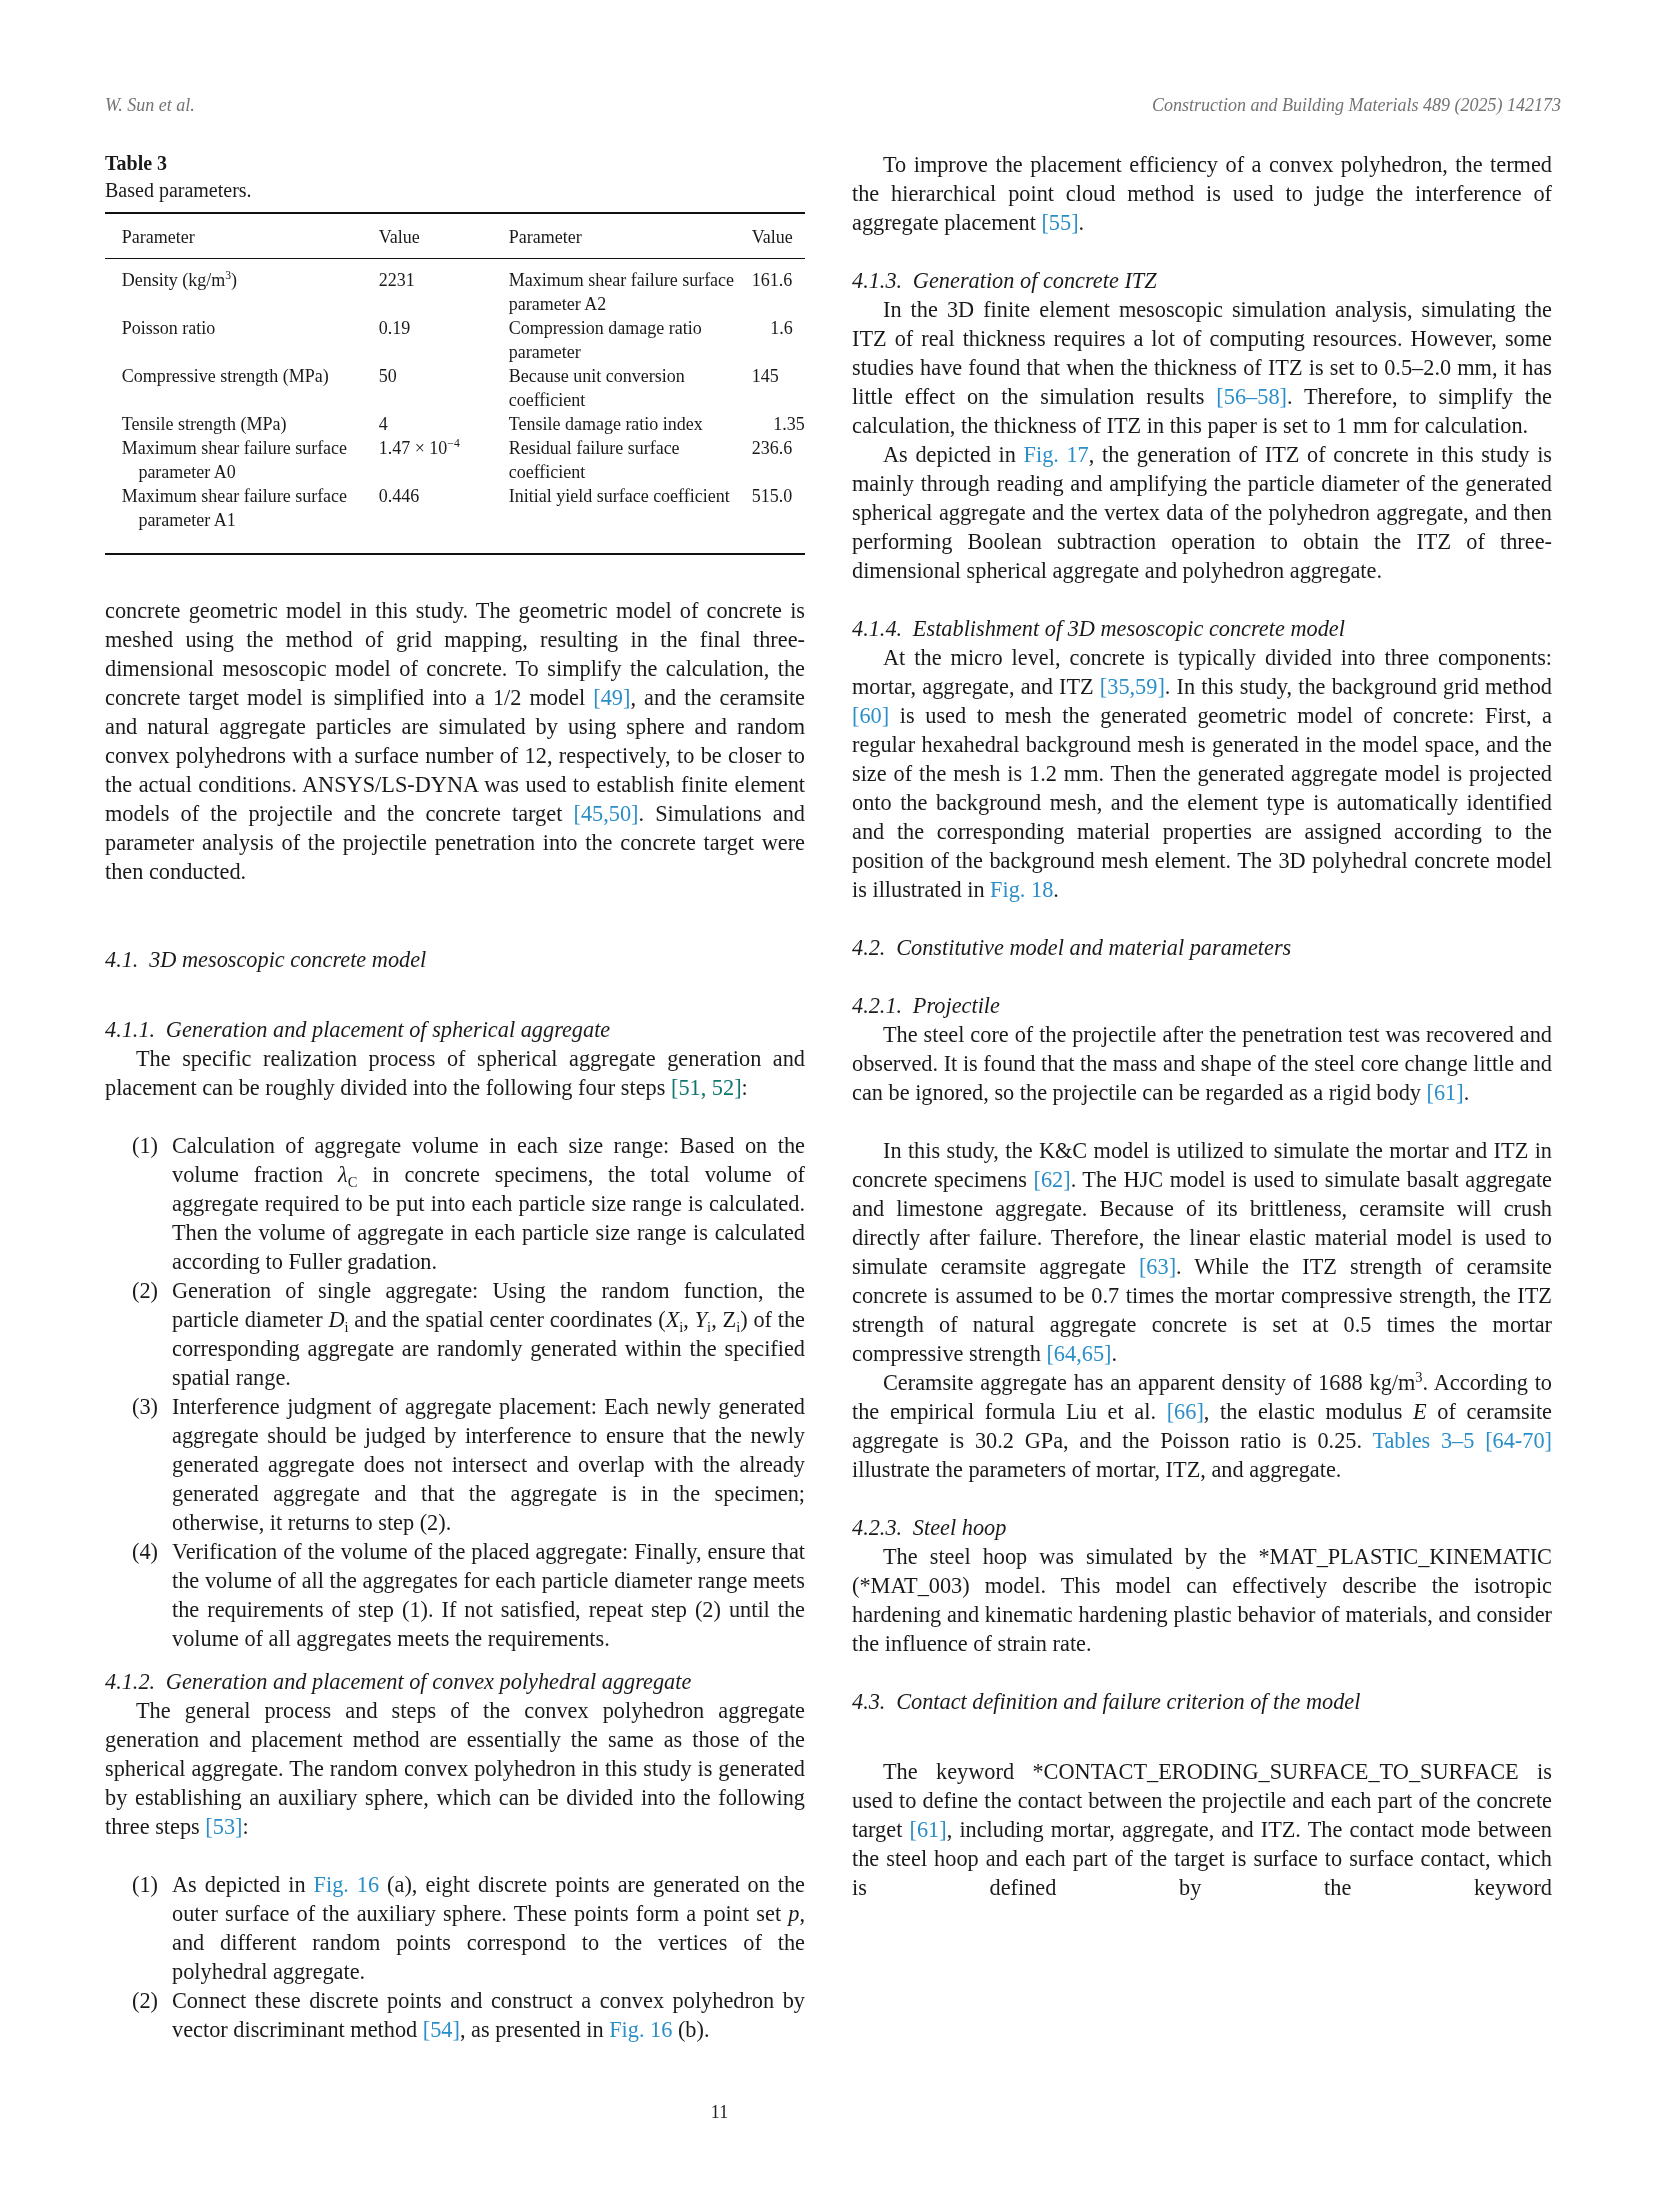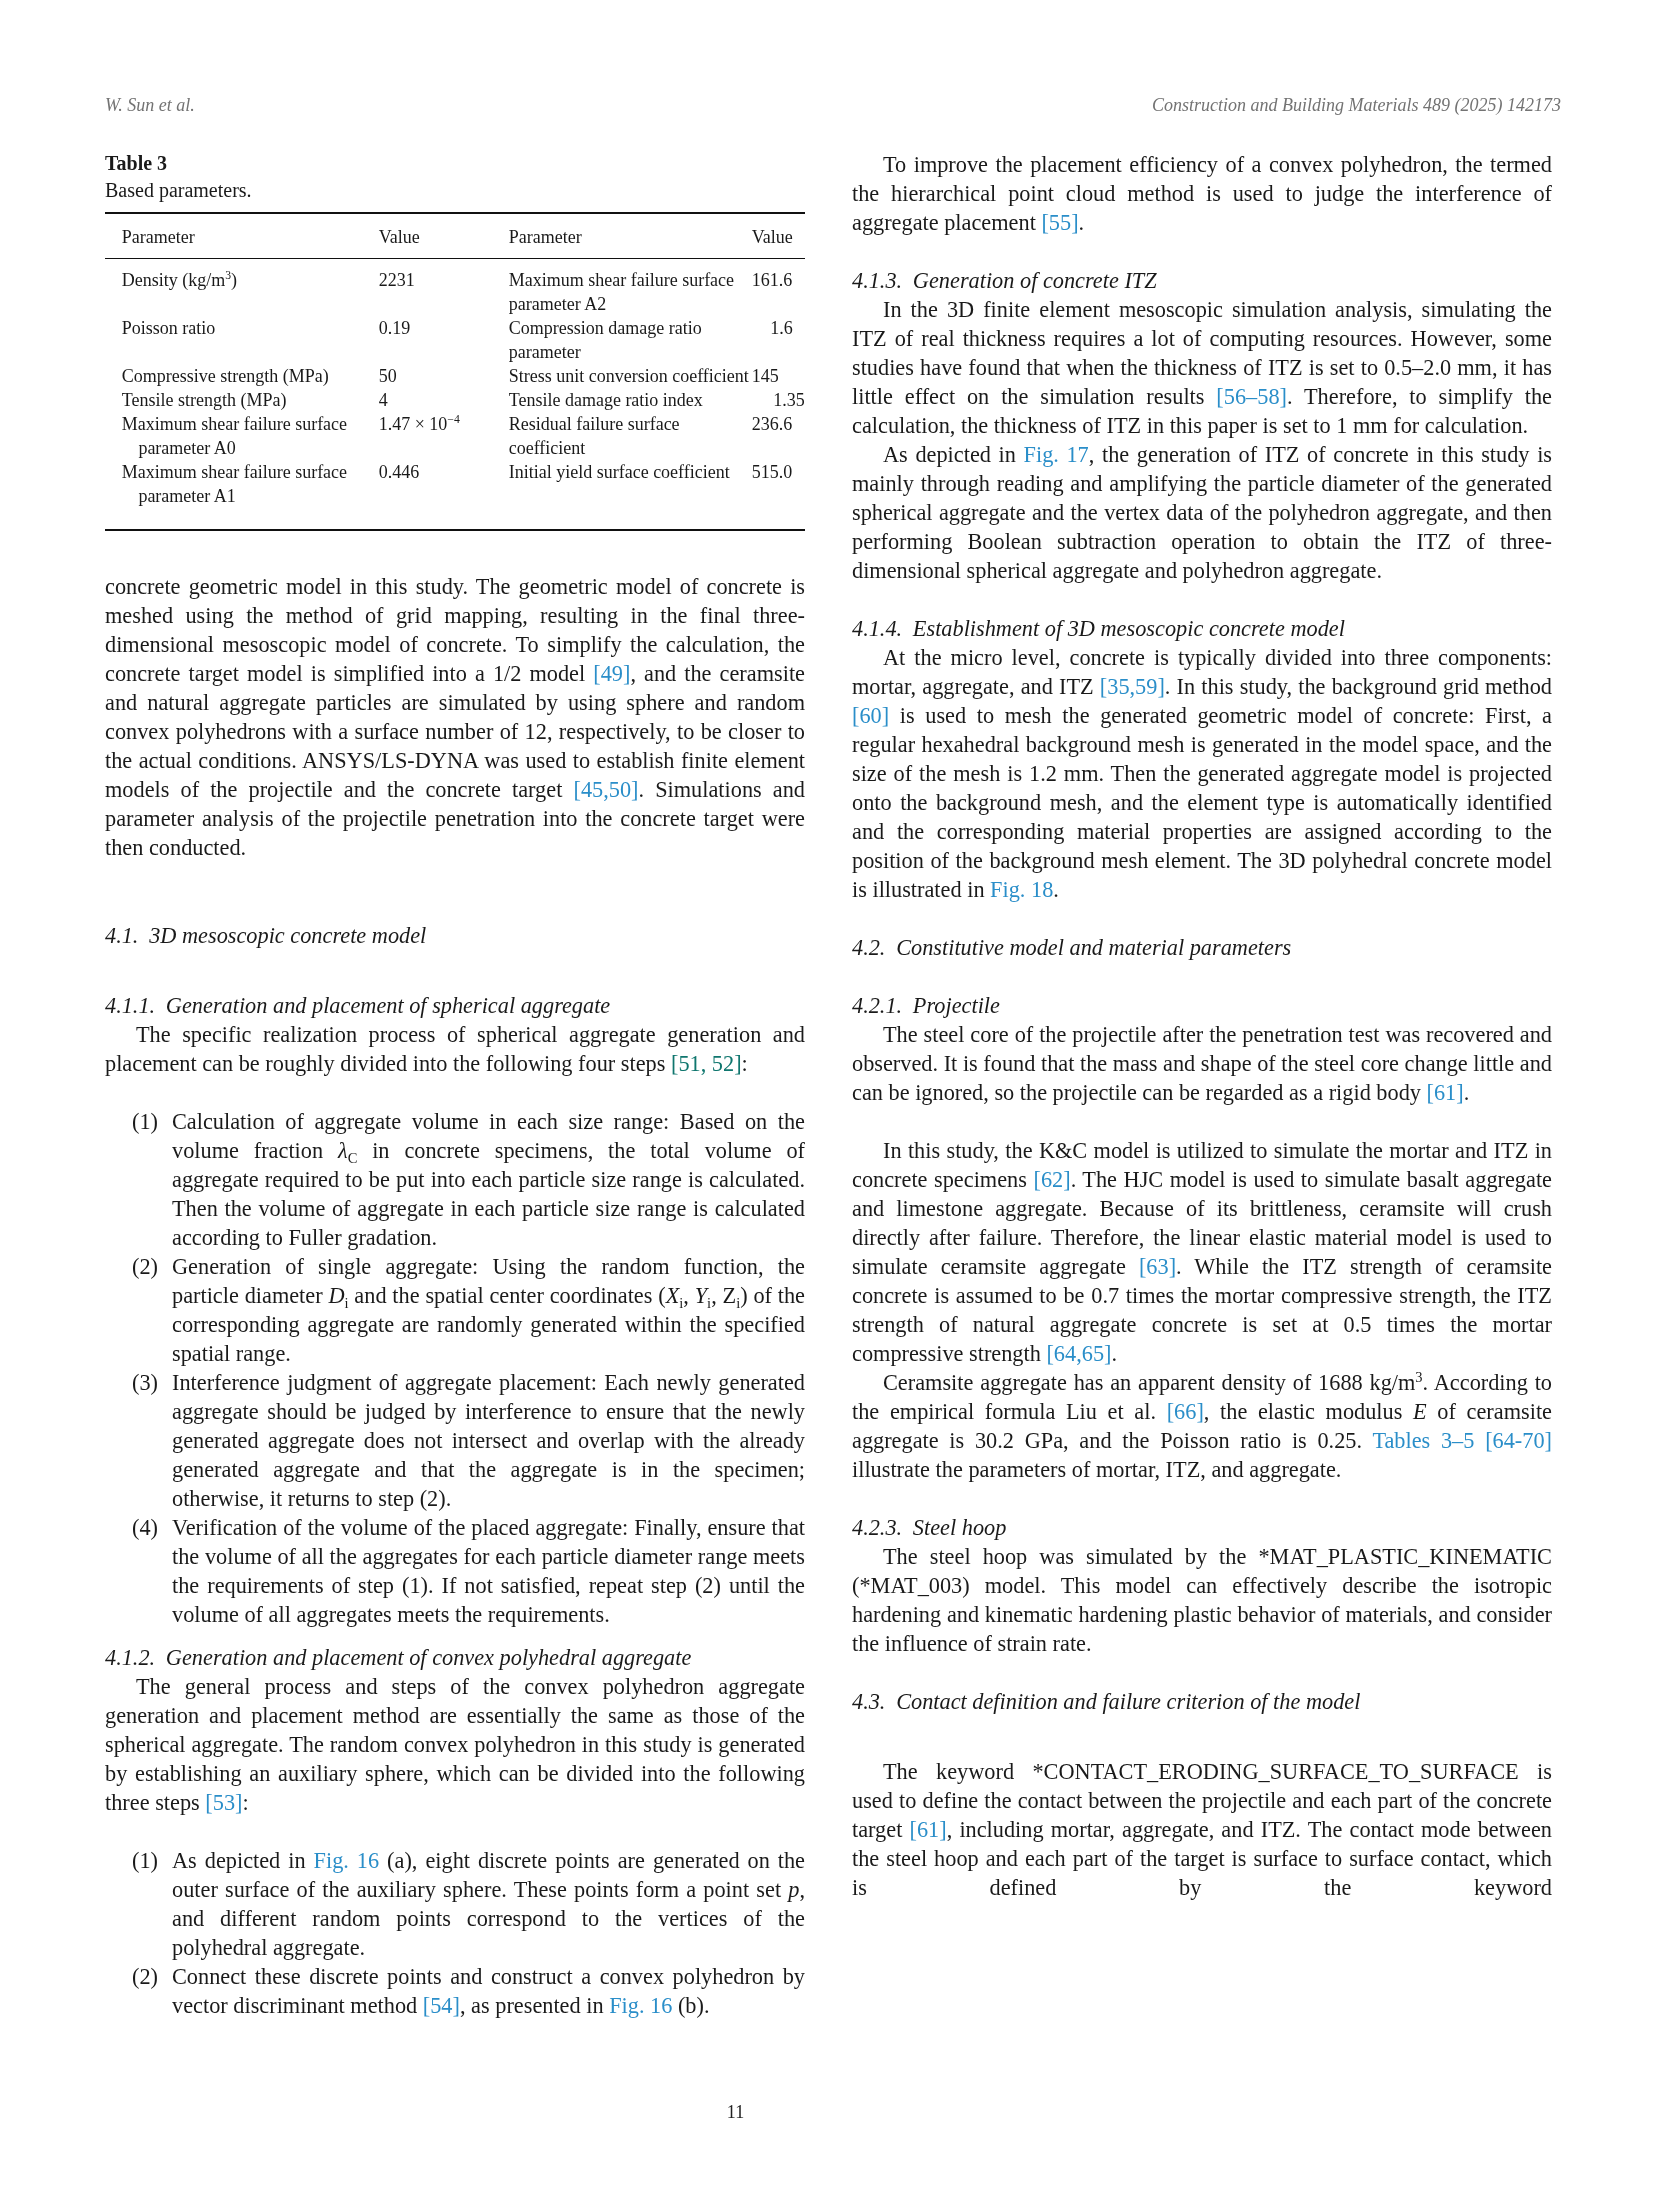--- a/index.html
+++ b/index.html
@@ -45,21 +45,21 @@
   .valr { display: inline-block; width: 41px; text-align: right; }
 
   ol.steps { list-style: none; margin: 0; padding: 0; }
   ol.steps li { position: relative; padding-left: 67px; }
   ol.steps li .marker { position: absolute; left: 27px; top: 0; }
 
   .gap-sm { height: 29px; }
   .gap-md { height: 41px; }
   .gap-lg { height: 59px; }
 
-  .page-number { position: absolute; top: 2102px; left: 16px; width: 1439px; text-align: center; font-size: 18px; color: #222; }
+  .page-number { position: absolute; top: 2102px; left: 0; width: 1439px; text-align: center; font-size: 18px; color: #222; }
   sup { font-size: 65%; line-height: 0; vertical-align: super; }
   sub { font-size: 65%; line-height: 0; vertical-align: sub; }
 </style>
 </head>
 <body>
 
 <div class="running-head rh-left" data-interactable="false">W. Sun et al.</div>
 <div class="running-head rh-right" data-interactable="false">Construction and Building Materials 489 (2025) 142173</div>
 
 <div class="col col-left" data-interactable="false">
@@ -95,21 +95,21 @@
               <span class="pname2">Compression damage ratio parameter</span>
             </td>
           <td class="c4" data-interactable="false"><span class="valr">1.6</span></td>
         </tr>
         <tr data-interactable="false">
           <td class="c1" data-interactable="false">
               <span class="pname">Compressive strength (MPa)</span>
             </td>
           <td class="c2" data-interactable="false">50</td>
           <td class="c3" data-interactable="false">
-              <span class="pname2">Stress unit conversion coefficient</span>
+              <span class="pname2">Because unit conversion coefficient</span>
             </td>
           <td class="c4" data-interactable="false">145</td>
         </tr>
         <tr data-interactable="false">
           <td class="c1" data-interactable="false">
               <span class="pname">Tensile strength (MPa)</span>
             </td>
           <td class="c2" data-interactable="false">4</td>
           <td class="c3" data-interactable="false">
               <span class="pname2">Tensile damage ratio index</span>

